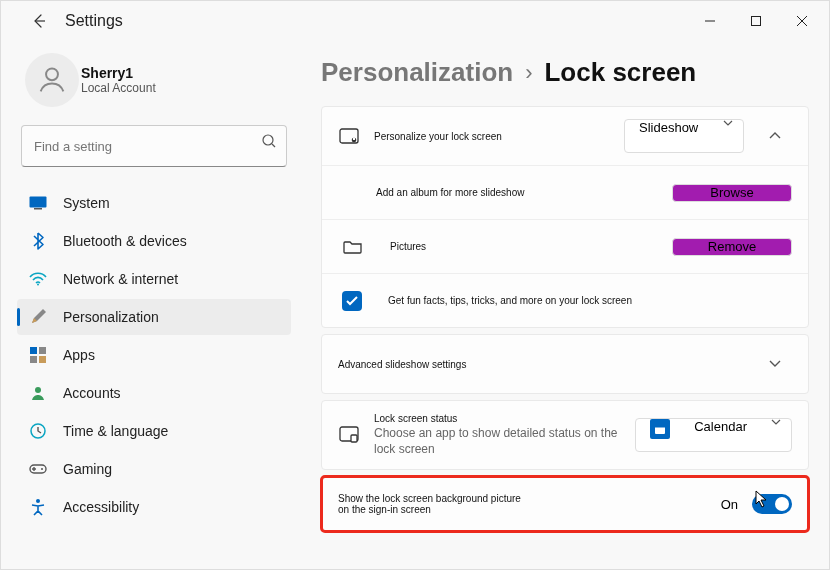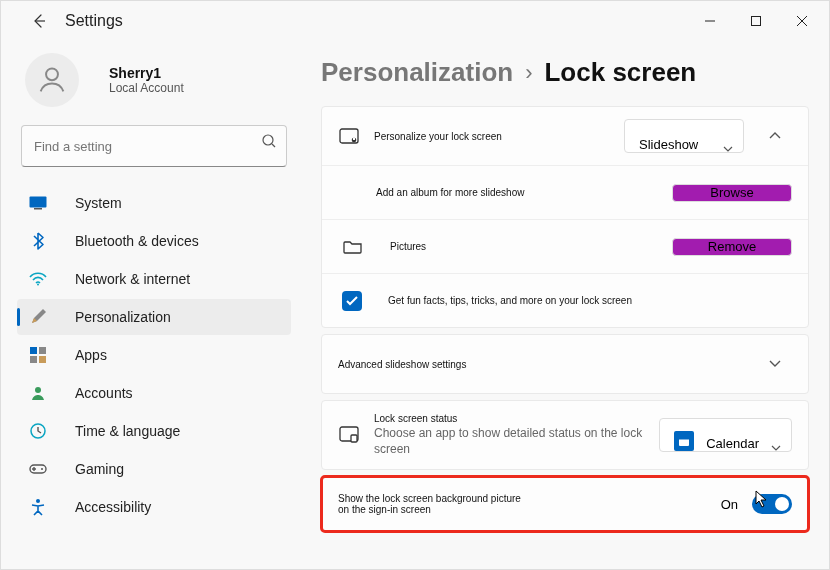--- a/index.html
+++ b/index.html
@@ -5,47 +5,47 @@
 * { box-sizing: border-box; margin: 0; padding: 0; font-family: "Segoe UI", -apple-system, sans-serif; }
 body { background: #fff; width: 830px; height: 570px; overflow: hidden; position: relative; }
 .window { width: 830px; height: 570px; border: 1px solid #ddd; background: #f8f8f8; position: relative; display: flex; flex-direction: column; }
 .titlebar { height: 40px; display: flex; align-items: center; padding: 0 4px 0 20px; background: #f8f8f8; }
 .back-btn { width: 36px; height: 36px; display: flex; align-items: center; justify-content: center; cursor: pointer; border-radius: 4px; }
 .tb-title { margin-left: 8px; font-size: 16px; color: #222; }
 .tb-right { margin-left: auto; display: flex; }
 .tb-btn { width: 46px; height: 32px; display: flex; align-items: center; justify-content: center; cursor: pointer; }
 .body { flex: 1; display: flex; overflow: hidden; }
 .sidebar { width: 300px; padding: 6px 10px 10px 16px; display: flex; flex-direction: column; }
-.profile { display: flex; align-items: center; gap: 30px; padding: 6px 8px 18px 8px; }
+.profile { display: flex; align-items: center; gap: 2px; padding: 6px 8px 18px 8px; }
 .avatar { width: 54px; height: 54px; border-radius: 50%; background: #ececec; display: flex; align-items: center; justify-content: center; }
 .profile-name { font-size: 14px; font-weight: 600; color: #111; }
 .profile-sub { font-size: 12px; color: #555; }
 .search { position: relative; margin: 0 4px 18px 4px; }
 .search input { width: 100%; height: 42px; border: 1px solid #ccc; border-bottom: 1px solid #888; border-radius: 4px; padding: 0 34px 0 12px; font-size: 13px; background: #fcfcfc; outline: none; }
 .search-icon { position: absolute; right: 10px; top: 8px; }
 .nav { display: flex; flex-direction: column; gap: 2px; }
-.nav-item { display: flex; align-items: center; gap: 28px; height: 36px; padding: 0 12px; border-radius: 4px; cursor: pointer; font-size: 14px; color: #222; position: relative; }
+.nav-item { display: flex; align-items: center; gap: 16px; height: 36px; padding: 0 12px; border-radius: 4px; cursor: pointer; font-size: 14px; color: #222; position: relative; }
 .nav-item.active { background: #ececec; }
 .nav-item.active::before { content: ""; position: absolute; left: 0; top: 9px; bottom: 9px; width: 3px; border-radius: 2px; background: #0067C0; }
 .nav-icon { width: 18px; height: 18px; display: flex; align-items: center; justify-content: center; }
 .main { flex: 1; overflow-y: auto; padding: 16px 20px 24px 20px; position: relative; }
 .main::-webkit-scrollbar { width: 3px; }
 .main::-webkit-scrollbar-thumb { background: #bbb; border-radius: 2px; }
 .breadcrumb { display: flex; align-items: center; gap: 12px; margin-bottom: 18px; }
 .crumb-parent { font-size: 26px; font-weight: 600; color: #777; cursor: pointer; }
 .crumb-sep { font-size: 22px; color: #777; }
 .crumb-current { font-size: 26px; font-weight: 600; color: #111; }
 .card { background: #fdfdfd; border: 1px solid #e9e9e9; border-radius: 4px; margin-bottom: 6px; }
 .row { display: flex; align-items: center; padding: 12px 16px; min-height: 54px; gap: 14px; }
 .row + .row { border-top: 1px solid #eee; }
 .row-icon { width: 22px; display: flex; justify-content: center; }
 .row-main { flex: 1; }
 .row-title { font-size: 10px; color: #111; }
 .row-sub { font-size: 12px; color: #666; line-height: 1.35; margin-top: 1px; }
-.select-btn { display: flex; align-items: flex-end; justify-content: space-between; height: 34px; min-width: 120px; padding: 0 10px 0 14px; border: 1px solid #ddd; border-radius: 4px; background: #fff; cursor: pointer; font-size: 13px; gap: 12px; }
+.select-btn { display: flex; align-items: flex-start; justify-content: space-between; height: 34px; min-width: 120px; padding: 0 10px 0 14px; border: 1px solid #ddd; border-radius: 4px; background: #fff; cursor: pointer; font-size: 13px; gap: 24px; }
 .btn { height: 18px; min-width: 120px; border: 1px solid #ddd; border-radius: 4px; background: #a21caf; cursor: pointer; font-size: 13px; display: flex; align-items: center; justify-content: center; }
 .expand-btn { width: 34px; height: 34px; display: flex; align-items: center; justify-content: center; cursor: pointer; border-radius: 4px; border: 1px solid transparent; }
 .checkbox { width: 20px; height: 20px; border-radius: 4px; background: #0067C0; display: flex; align-items: center; justify-content: center; flex-shrink: 0; }
 .sub-indent { padding-left: 54px; }
 .toggle { width: 40px; height: 20px; border-radius: 10px; background: #0067C0; position: relative; cursor: pointer; }
 .toggle::after { content: ""; position: absolute; width: 14px; height: 14px; border-radius: 50%; background: #fff; top: 3px; right: 3px; }
 .highlighted { outline: 3px solid #ec2a1d; outline-offset: -2px; border-radius: 4px; }
 .cal-icon { width: 20px; height: 20px; background: #0067C0; border-radius: 2px; display: flex; align-items: center; justify-content: center; }
 .cursor-img { position: absolute; pointer-events: none; }
 </style>

